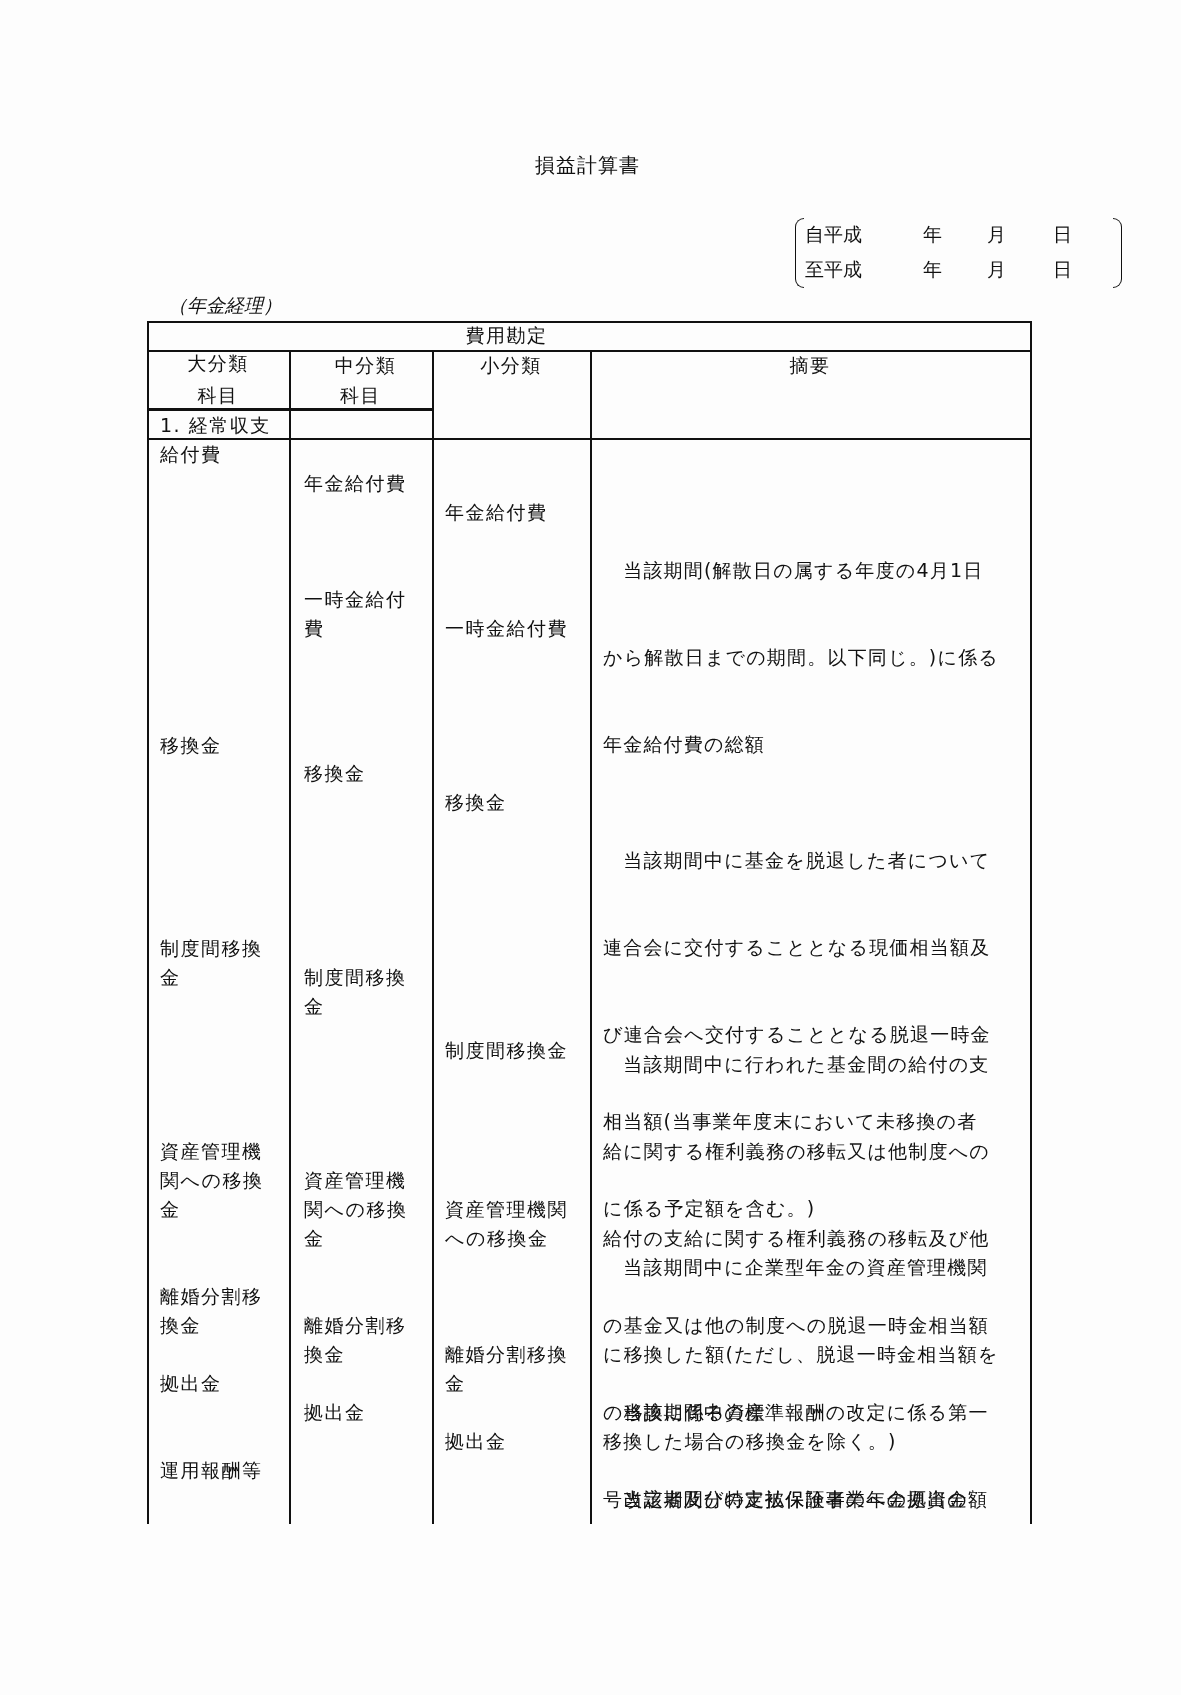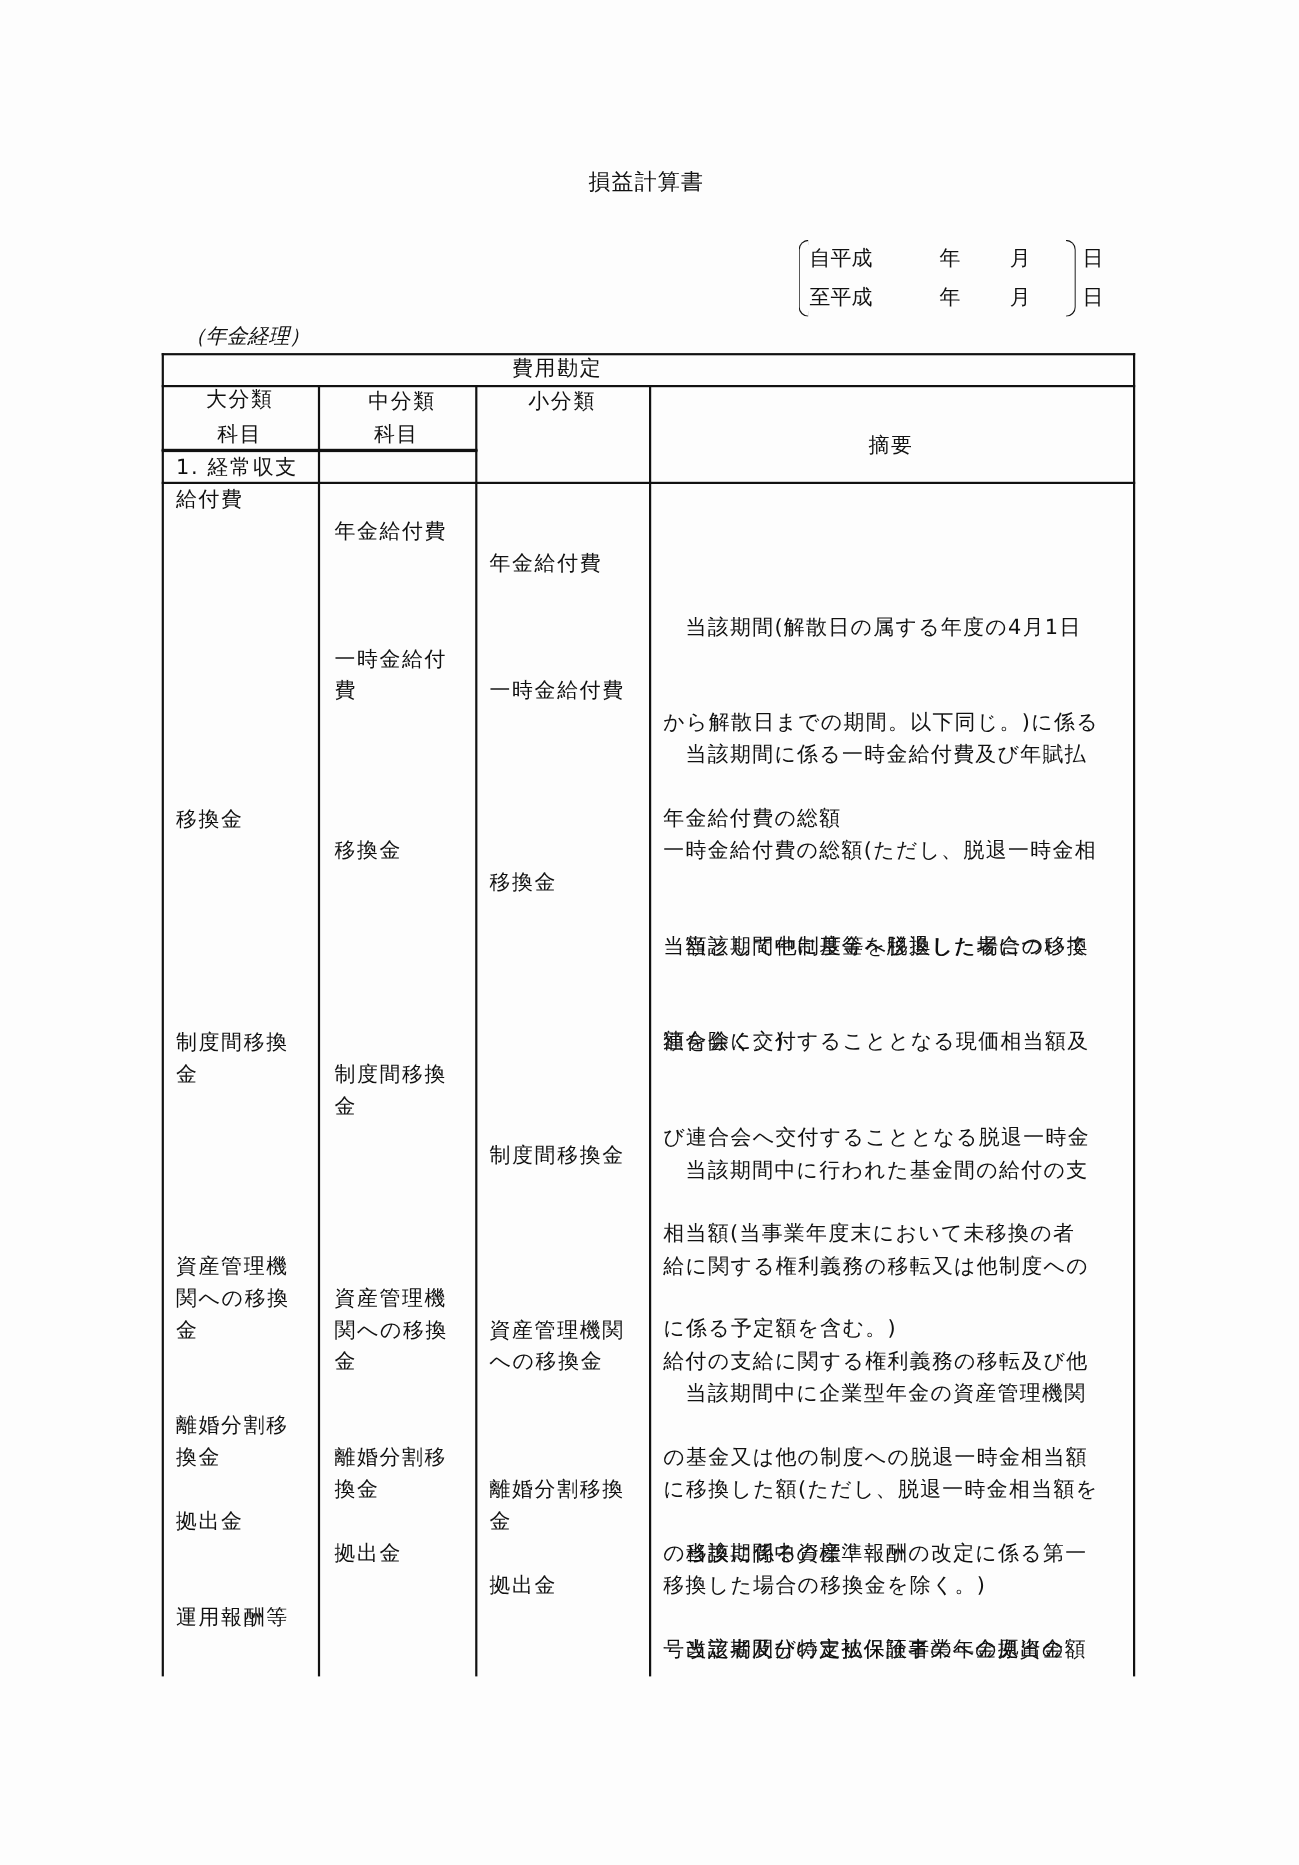--- a/index.html
+++ b/index.html
@@ -7,21 +7,21 @@
     width: 1181px; height: 1695px;
     background: #fdfdfd;
     position: relative;
     font-family: "DejaVu Sans", "Liberation Sans", sans-serif;
     color: #111;
     overflow: hidden;
   }
   .abs { position: absolute; white-space: nowrap; }
   .title { left: 535px; top: 152px; font-size: 20px; letter-spacing: 1px; }
   .period {
-    position: absolute; left: 726px; top: 218px; width: 252px; height: 70px; font-family: Liberation Serif, serif;
+    position: absolute; left: 795px; top: 218px; width: 327px; height: 70px; font-family: Liberation Serif, serif;
   }
   .period .bracket-l, .period .bracket-r {
     position: absolute; top: 0; width: 8px; height: 68px;
     border: 1.5px solid #111;
   }
   .period .bracket-l { left: 0; border-right: none; border-radius: 10px 0 0 10px; }
   .period .bracket-r { right: 0; border-left: none; border-radius: 0 10px 10px 0; }
   .period .row { position: absolute; left: 10px; height: 34px; width: 262px; font-size: 19px; }
   .period .row span { position: absolute; top: 4px; }
   .subtitle { left: 168px; top: 293px; font-size: 19px; font-style: italic; }
@@ -72,21 +72,21 @@
   <div class="line v" style="left:0; top:0; height:1203px;"></div>
   <div class="line v" style="left:142px; top:29px; height:1174px;"></div>
   <div class="line v" style="left:285px; top:29px; height:1174px;"></div>
   <div class="line v" style="left:443px; top:29px; height:1174px;"></div>
   <div class="line v" style="left:883px; top:0; height:1203px;"></div>
 
   <div class="cell center" style="left:0; top:0; width:719px;">費用勘定</div>
   <div class="cell center" style="left:0; top:28px; width:142px;">大分類</div>
   <div class="cell center" style="left:142px; top:30px; width:153px;">中分類</div>
   <div class="cell center" style="left:285px; top:30px; width:158px;">小分類</div>
-  <div class="cell center" style="left:443px; top:30px; width:440px;margin-top:40px;">摘要</div>
+  <div class="cell center" style="left:443px; top:30px; width:440px;">摘要</div>
   <div class="cell center" style="left:0; top:60px; width:142px;">科目</div>
   <div class="cell center" style="left:142px; top:60px; width:143px;">科目</div>
 
   <div class="cell" style="left:13px; top:90px;">
     <div>1. 経常収支</div>
     <div>給付費</div>
   </div>
   <div class="cell" style="left:13px; top:410px;">
     <div>移換金</div>
   </div>
@@ -159,26 +159,20 @@
   </div>
   <div class="cell" style="left:298px; top:1106px;">
     <div>拠出金</div>
   </div>
 
   <div class="cell desc" style="left:456px; top:177px;">
     <div>　当該期間(解散日の属する年度の4月1日</div>
     <div>から解散日までの期間。以下同じ。)に係る</div>
     <div>年金給付費の総額</div>
   </div>
-  <div class="cell desc" style="left:456px; top:293px;">
-    <div>　当該期間に係る一時金給付費及び年賦払</div>
-    <div>一時金給付費の総額(ただし、脱退一時金相</div>
-    <div>当額として他制度等へ移換した場合の移換</div>
-    <div>額を除く。)</div>
-  </div>
   <div class="cell desc" style="left:456px; top:467px;">
     <div>　当該期間中に基金を脱退した者について</div>
     <div>連合会に交付することとなる現価相当額及</div>
     <div>び連合会へ交付することとなる脱退一時金</div>
     <div>相当額(当事業年度末において未移換の者</div>
     <div>に係る予定額を含む。)</div>
   </div>
   <div class="cell desc" style="left:456px; top:671px;">
     <div>　当該期間中に行われた基金間の給付の支</div>
     <div>給に関する権利義務の移転又は他制度への</div>

